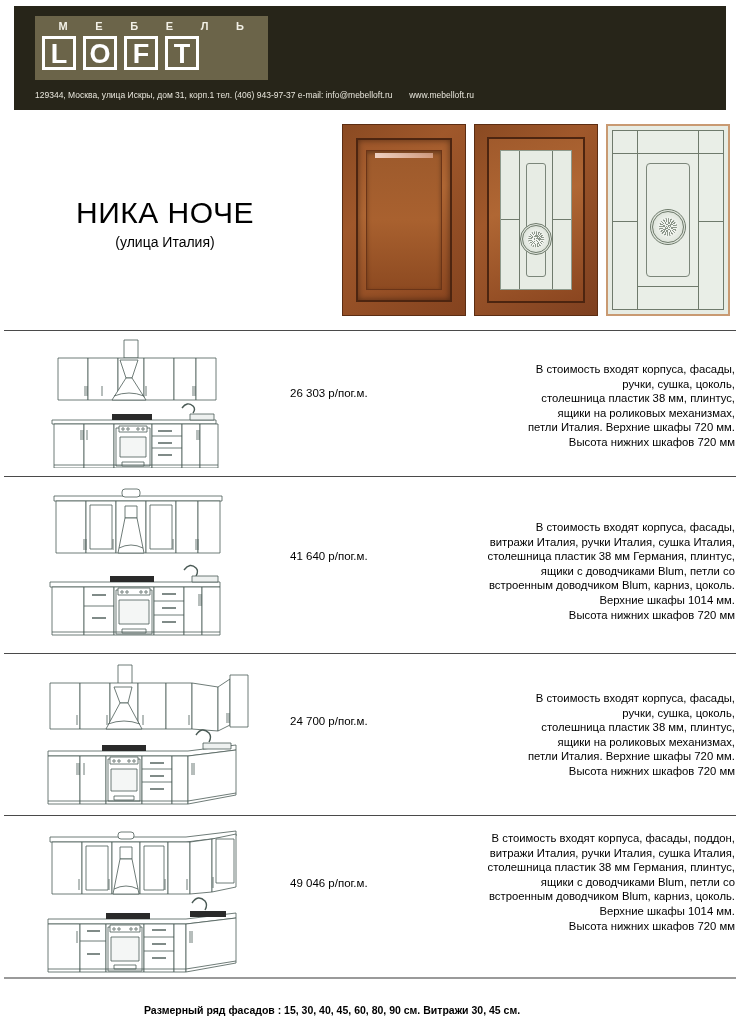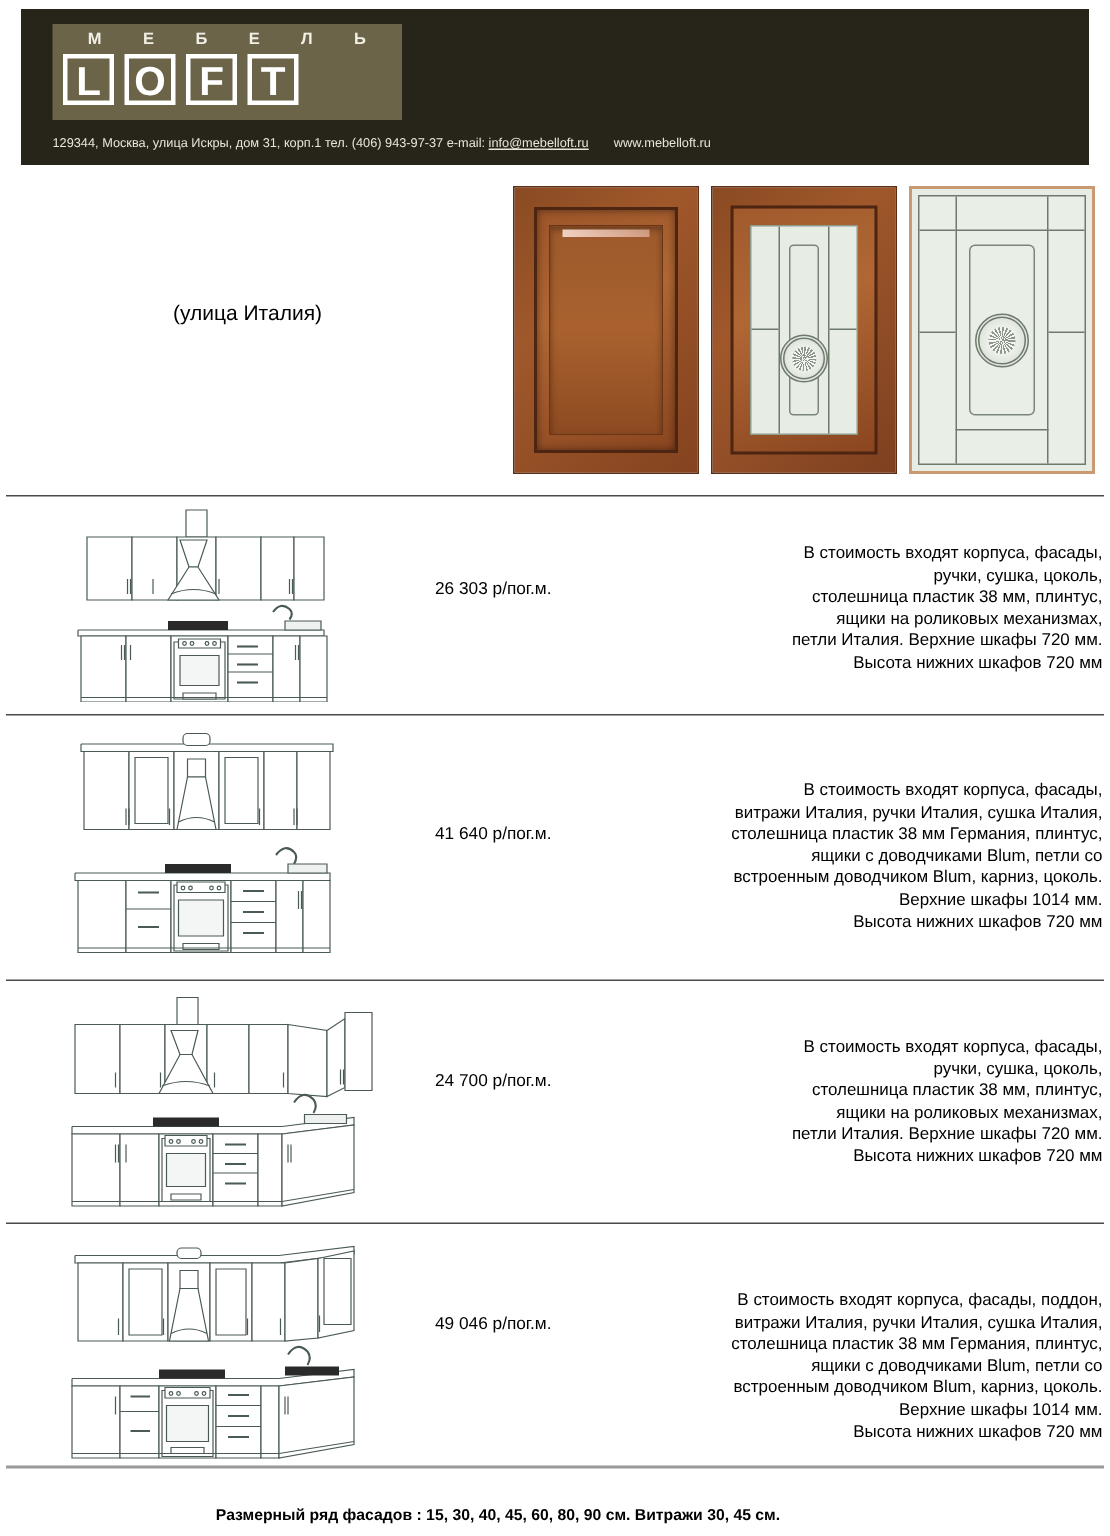--- a/index.html
+++ b/index.html
@@ -73,21 +73,20 @@
   .header-contact {
     position: absolute;
     left: 21px;
     top: 84px;
     color: #e8e6dc;
     font-size: 8.5px;
     white-space: nowrap;
     font-family: "Liberation Sans", sans-serif;
   }
   .header-contact .link {
-    text-decoration: underline;
     color: #e8e6dc;
   }
   .header-contact .sp { display: inline-block; width: 12px; }
 
   
   .title-block {
     position: absolute;
     left: 0;
     top: 196px;
     width: 330px;
@@ -260,20 +259,21 @@
   </div>
   <div class="header-contact">
     <span>129344, Москва, улица Искры, дом 31, корп.1 тел. (406) 943-97-37 e-mail:</span>
     <span class="link">info@mebelloft.ru</span>
     <span class="sp"></span>
     <span>www.mebelloft.ru</span>
   </div>
 </div>
 
 <div class="title-block">
+  <div class="title-main">НИКА НОЧЕ</div>
   <div class="title-sub">(улица Италия)</div>
 </div>
 
 <div class="facades">
 
   <div class="facade facade-wood">
     <div class="bevel"></div>
     <div class="panel"></div>
     <div class="highlight"></div>
   </div>
@@ -602,21 +602,21 @@
       <line x1="37" y1="108" x2="37" y2="120"></line>
       <line x1="150" y1="108" x2="150" y2="120"></line>
         <line x1="152" y1="108" x2="152" y2="120"></line>
 
       <polyline points="8,146 146,146 196,138"></polyline>
     </svg>
   </div>
 
   <div class="price" style="left:290px;top:62px">49 046 р/пог.м.</div>
 
-  <div class="desc" style="top:45px">
+  <div class="desc" style="top:16px">
     <div>В стоимость входят корпуса, фасады, поддон,</div>
     <div>витражи Италия, ручки Италия, сушка Италия,</div>
     <div>столешница пластик 38 мм Германия, плинтус,</div>
     <div>ящики с доводчиками Blum, петли со</div>
     <div>встроенным доводчиком Blum, карниз, цоколь.</div>
     <div>Верхние шкафы 1014 мм.</div>
     <div>Высота нижних шкафов 720 мм</div>
   </div>
 </div>
 

